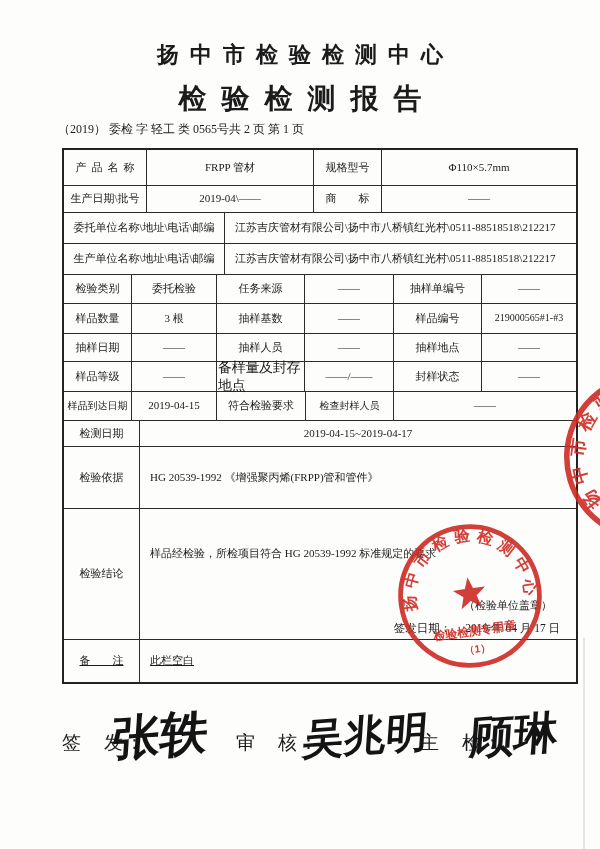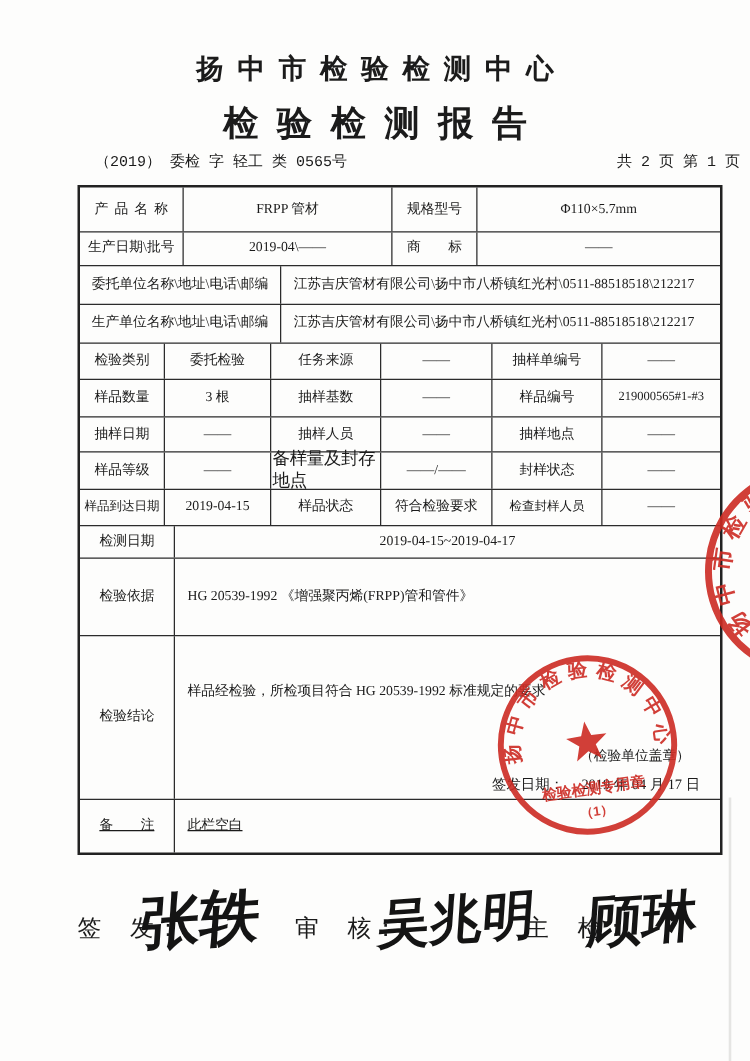--- a/index.html
+++ b/index.html
@@ -14,22 +14,22 @@
     position:absolute;top:40px;left:0;width:100%;text-align:center;
     font-size:22px;font-weight:bold;letter-spacing:11px;text-indent:11px;
     font-family:"Liberation Sans","DejaVu Sans",sans-serif;
   }
   .report-title{
     position:absolute;top:80px;left:0;width:100%;text-align:center;
     font-size:28px;font-weight:bold;letter-spacing:15px;text-indent:15px;
     font-family:"Liberation Sans","DejaVu Sans",sans-serif;
   }
   .refline{
-    position:absolute;top:121px;left:76px;width:516px;height:18px;
-    display:flex;justify-content:space-between;font-size:12px;font-family:Liberation Mono, monospace;
+    position:absolute;top:121px;left:58px;width:516px;height:18px;
+    display:flex;font-size:12px;
   }
   
   .tbl{
     position:absolute;left:62px;top:148px;width:516px;height:536px;
     border:2px solid #222;box-sizing:border-box;z-index:1;background:transparent;
   }
   .row{display:flex;border-bottom:1px solid #2b2b2b;box-sizing:border-box;}
   .row:last-child{border-bottom:none;text-decoration:underline;}
   .cell{
     border-right:1px solid #2b2b2b;box-sizing:border-box;
@@ -139,21 +139,20 @@
     <div class="cell w85">——</div>
     <div class="cell w88 tight">备样量及封存地点</div>
     <div class="cell w89">——/——</div>
     <div class="cell w88b">封样状态</div>
     <div class="cell">——</div>
   </div>
 
   <div class="row h29">
     <div class="cell w68 small">样品到达日期</div>
     <div class="cell w85">2019-04-15</div>
-    <div class="cell w88">样品状态</div>
     <div class="cell w89">符合检验要求</div>
     <div class="cell w88b small">检查封样人员</div>
     <div class="cell">——</div>
   </div>
 
   <div class="row h26">
     <div class="cell w76">检测日期</div>
     <div class="cell">2019-04-15~2019-04-17</div>
   </div>
 

